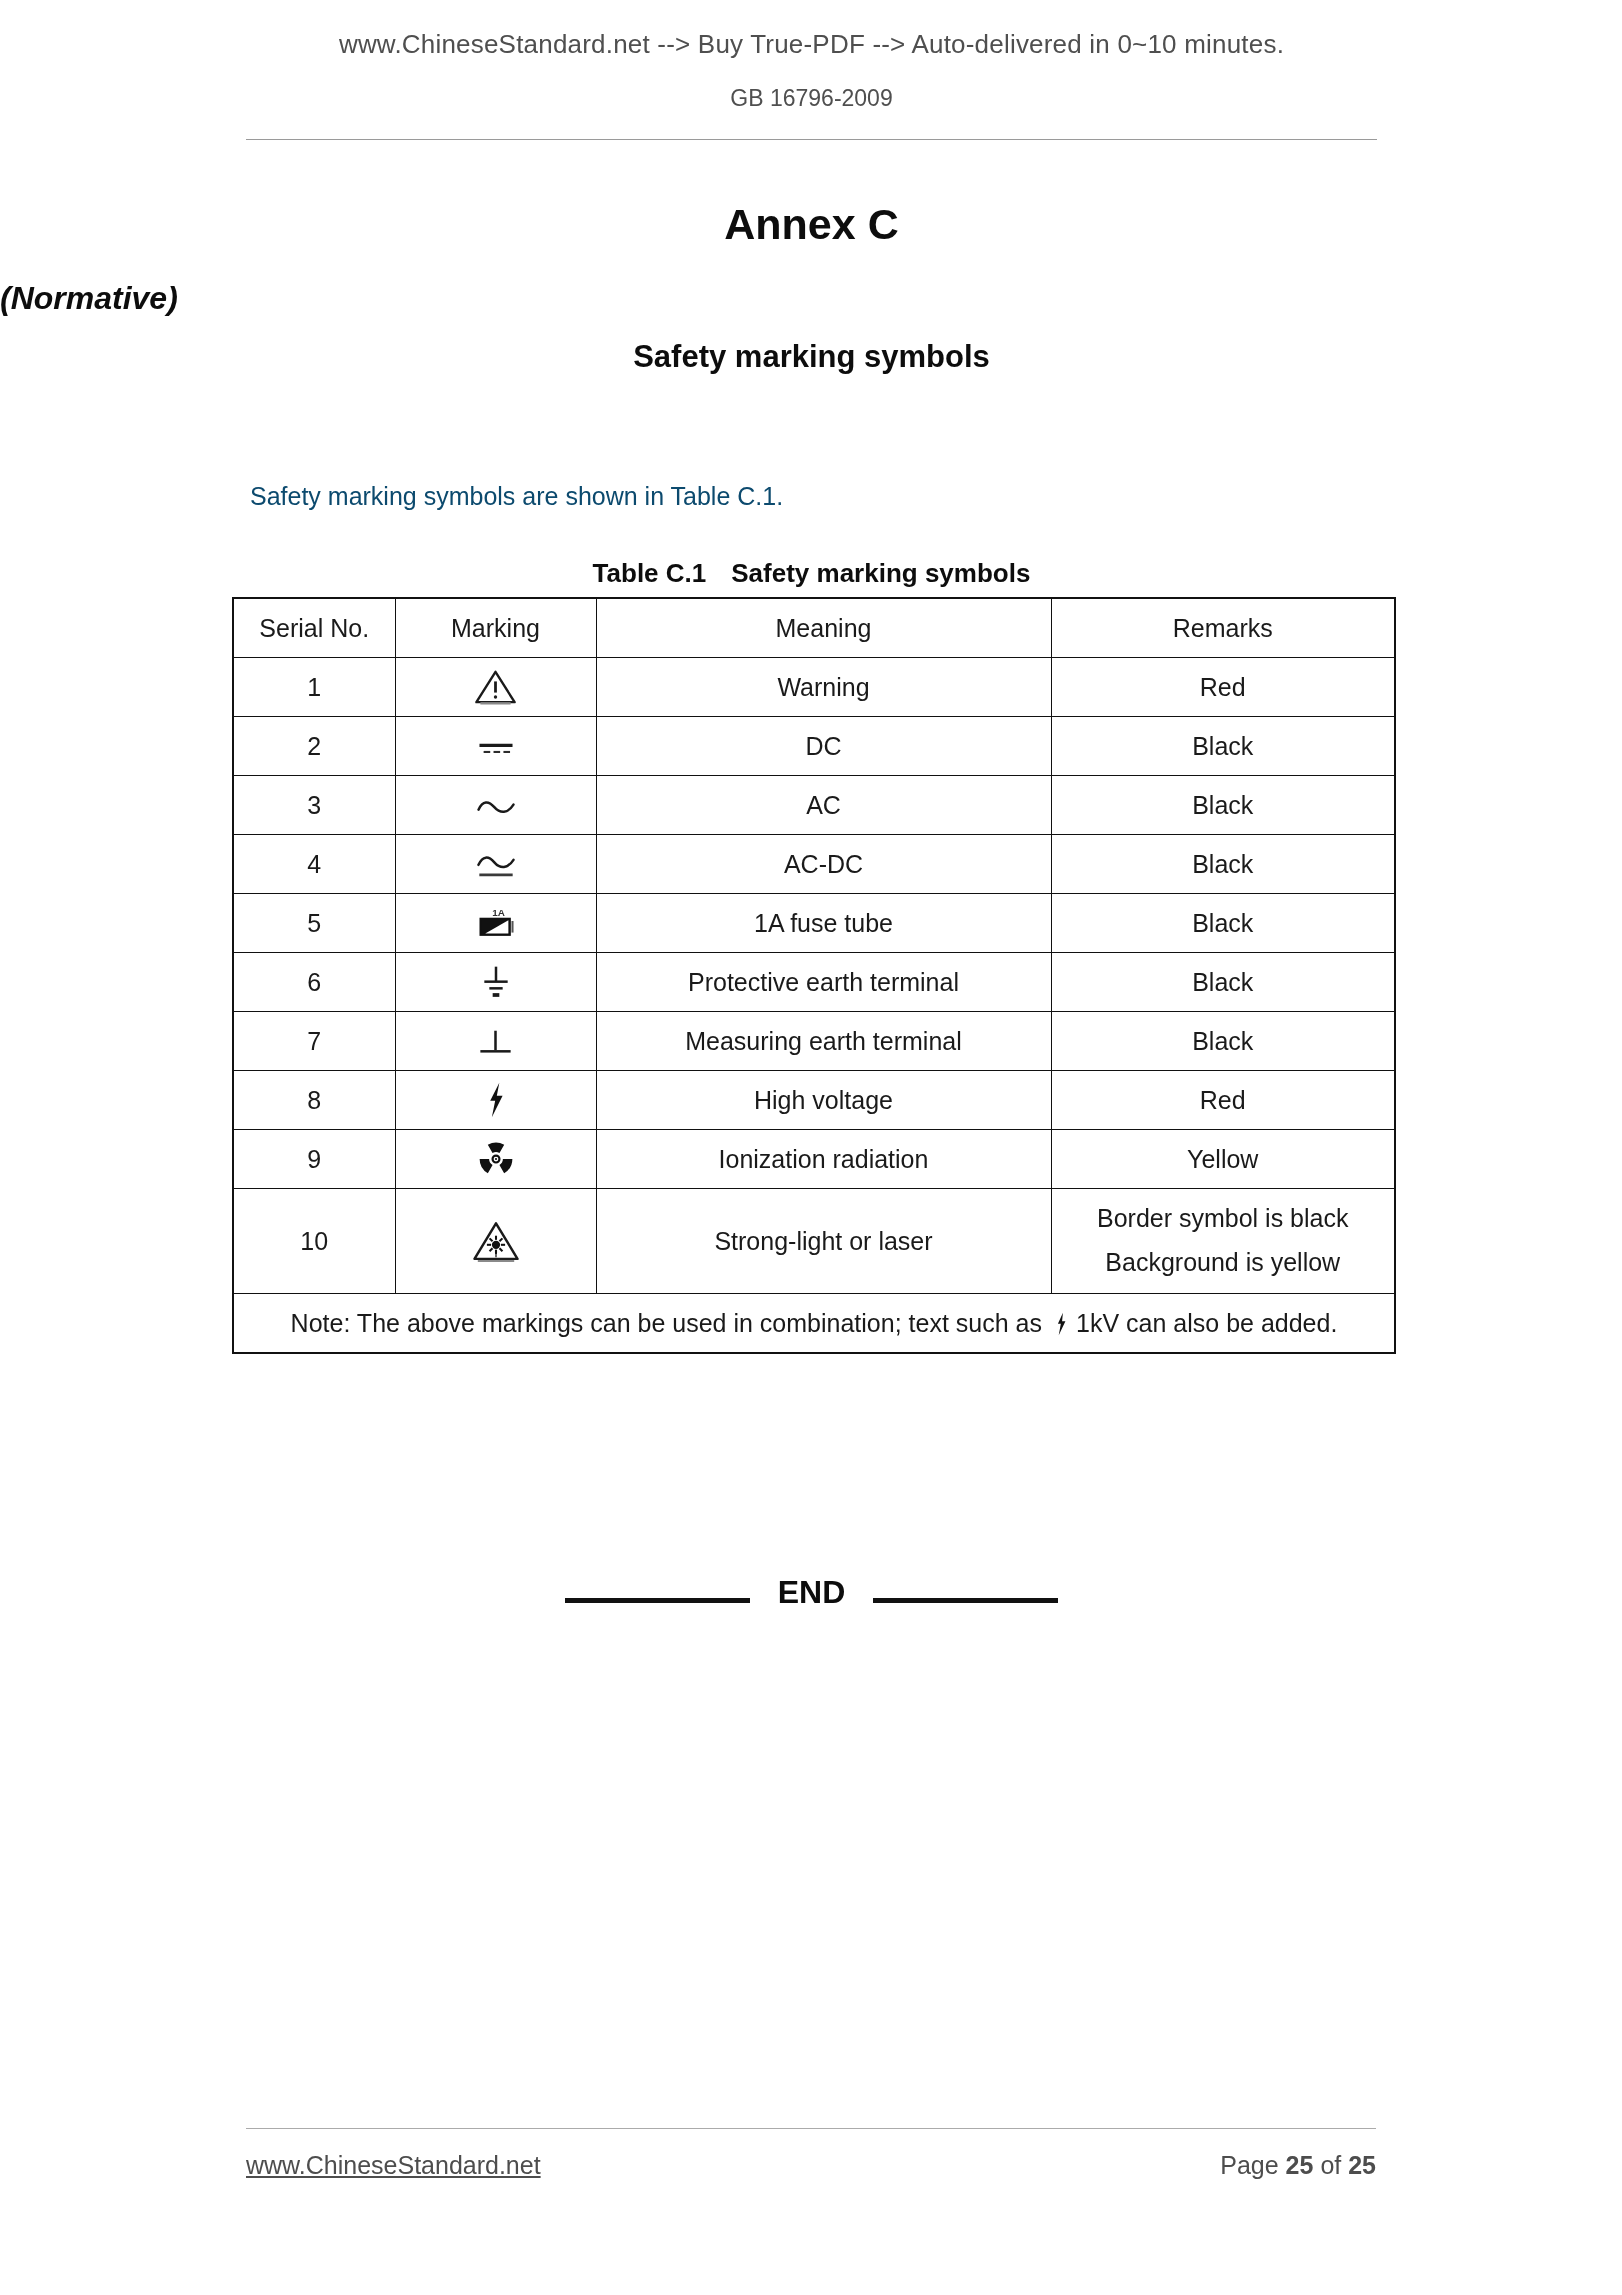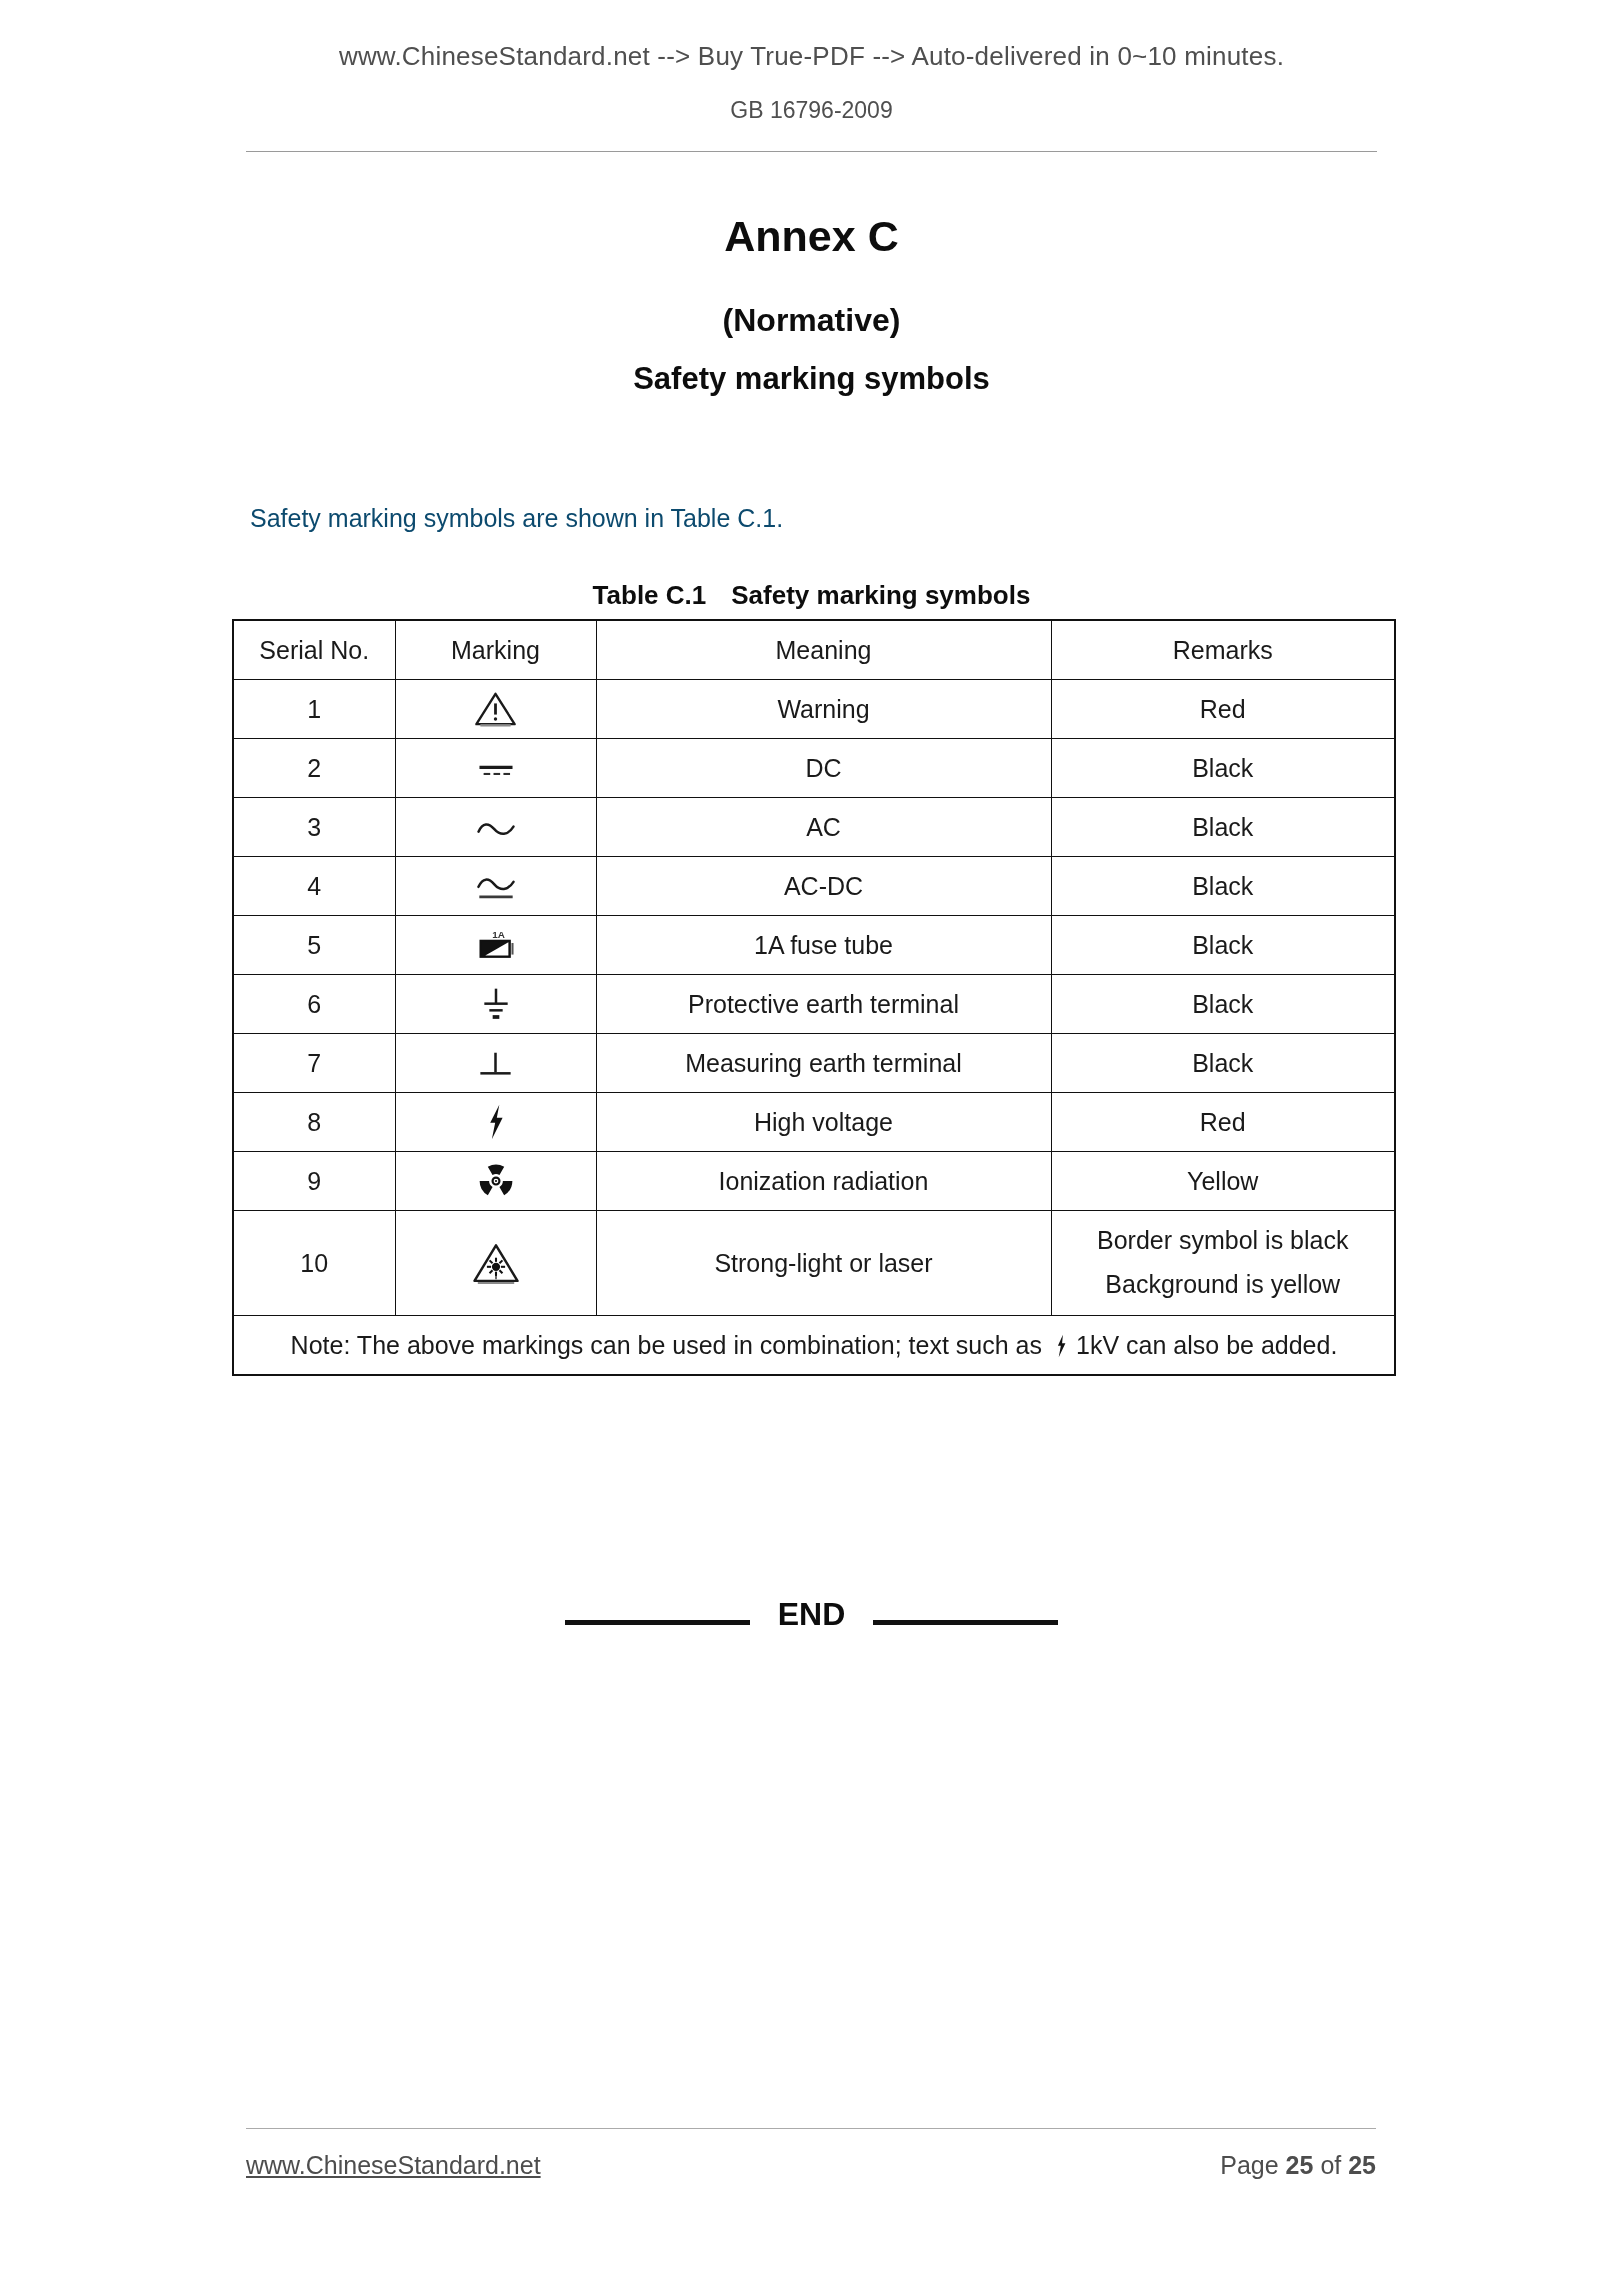--- a/index.html
+++ b/index.html
@@ -1,25 +1,25 @@
 <!DOCTYPE html>
 <html style="font-size:13.3px"><head>
 <meta charset="utf-8">
 <style>
   html,body{margin:0;padding:0;}
   body{background:#ffffff;font-family:"Liberation Sans", sans-serif;}
   .page{position:relative;width:1623px;height:2295px;background:#fff;overflow:hidden;color:#1a1a1a;}
 
-  .header{padding-top:41px;text-align:center;}
+  .header{padding-top:29px;text-align:center;}
   .header-line1{font-size:26px;color:#4f4f4f;letter-spacing:0.2px;}
   .header-line2{font-size:23px;color:#4f4f4f;margin-top:25px;}
   .header-rule{margin:27px auto 0;width:1131px;border-top:1.7px solid #9a9a9a;height:0;}
 
   .annex-title{margin-top:60px;text-align:center;font-size:43px;font-weight:bold;color:#0d0d0d;}
-  .normative{margin-top:41px;text-align:center;font-size:32px;font-weight:bold;color:#0d0d0d;}
+  .normative{margin-top:31px;text-align:left;font-size:32px;font-weight:bold;color:#0d0d0d;font-style:italic;}
   .subtitle{margin-top:22px;text-align:center;font-size:31px;font-weight:bold;color:#0d0d0d;}
 
   .intro{margin:107px 0 0 250px;font-size:25px;color:#0c4a6e;}
 
   .table-title{margin-top:47px;text-align:center;font-size:26px;font-weight:bold;color:#0d0d0d;}
   .table-title .gap{display:inline-block;width:25px;}
 
   table.symbols{margin:8.3px 0 0 232px;width:1162px;border-collapse:collapse;border:2.5px solid #111;table-layout:fixed;}
   table.symbols th, table.symbols td{
     border:1.7px solid #111;font-size:25px;font-weight:normal;color:#1a1a1a;

